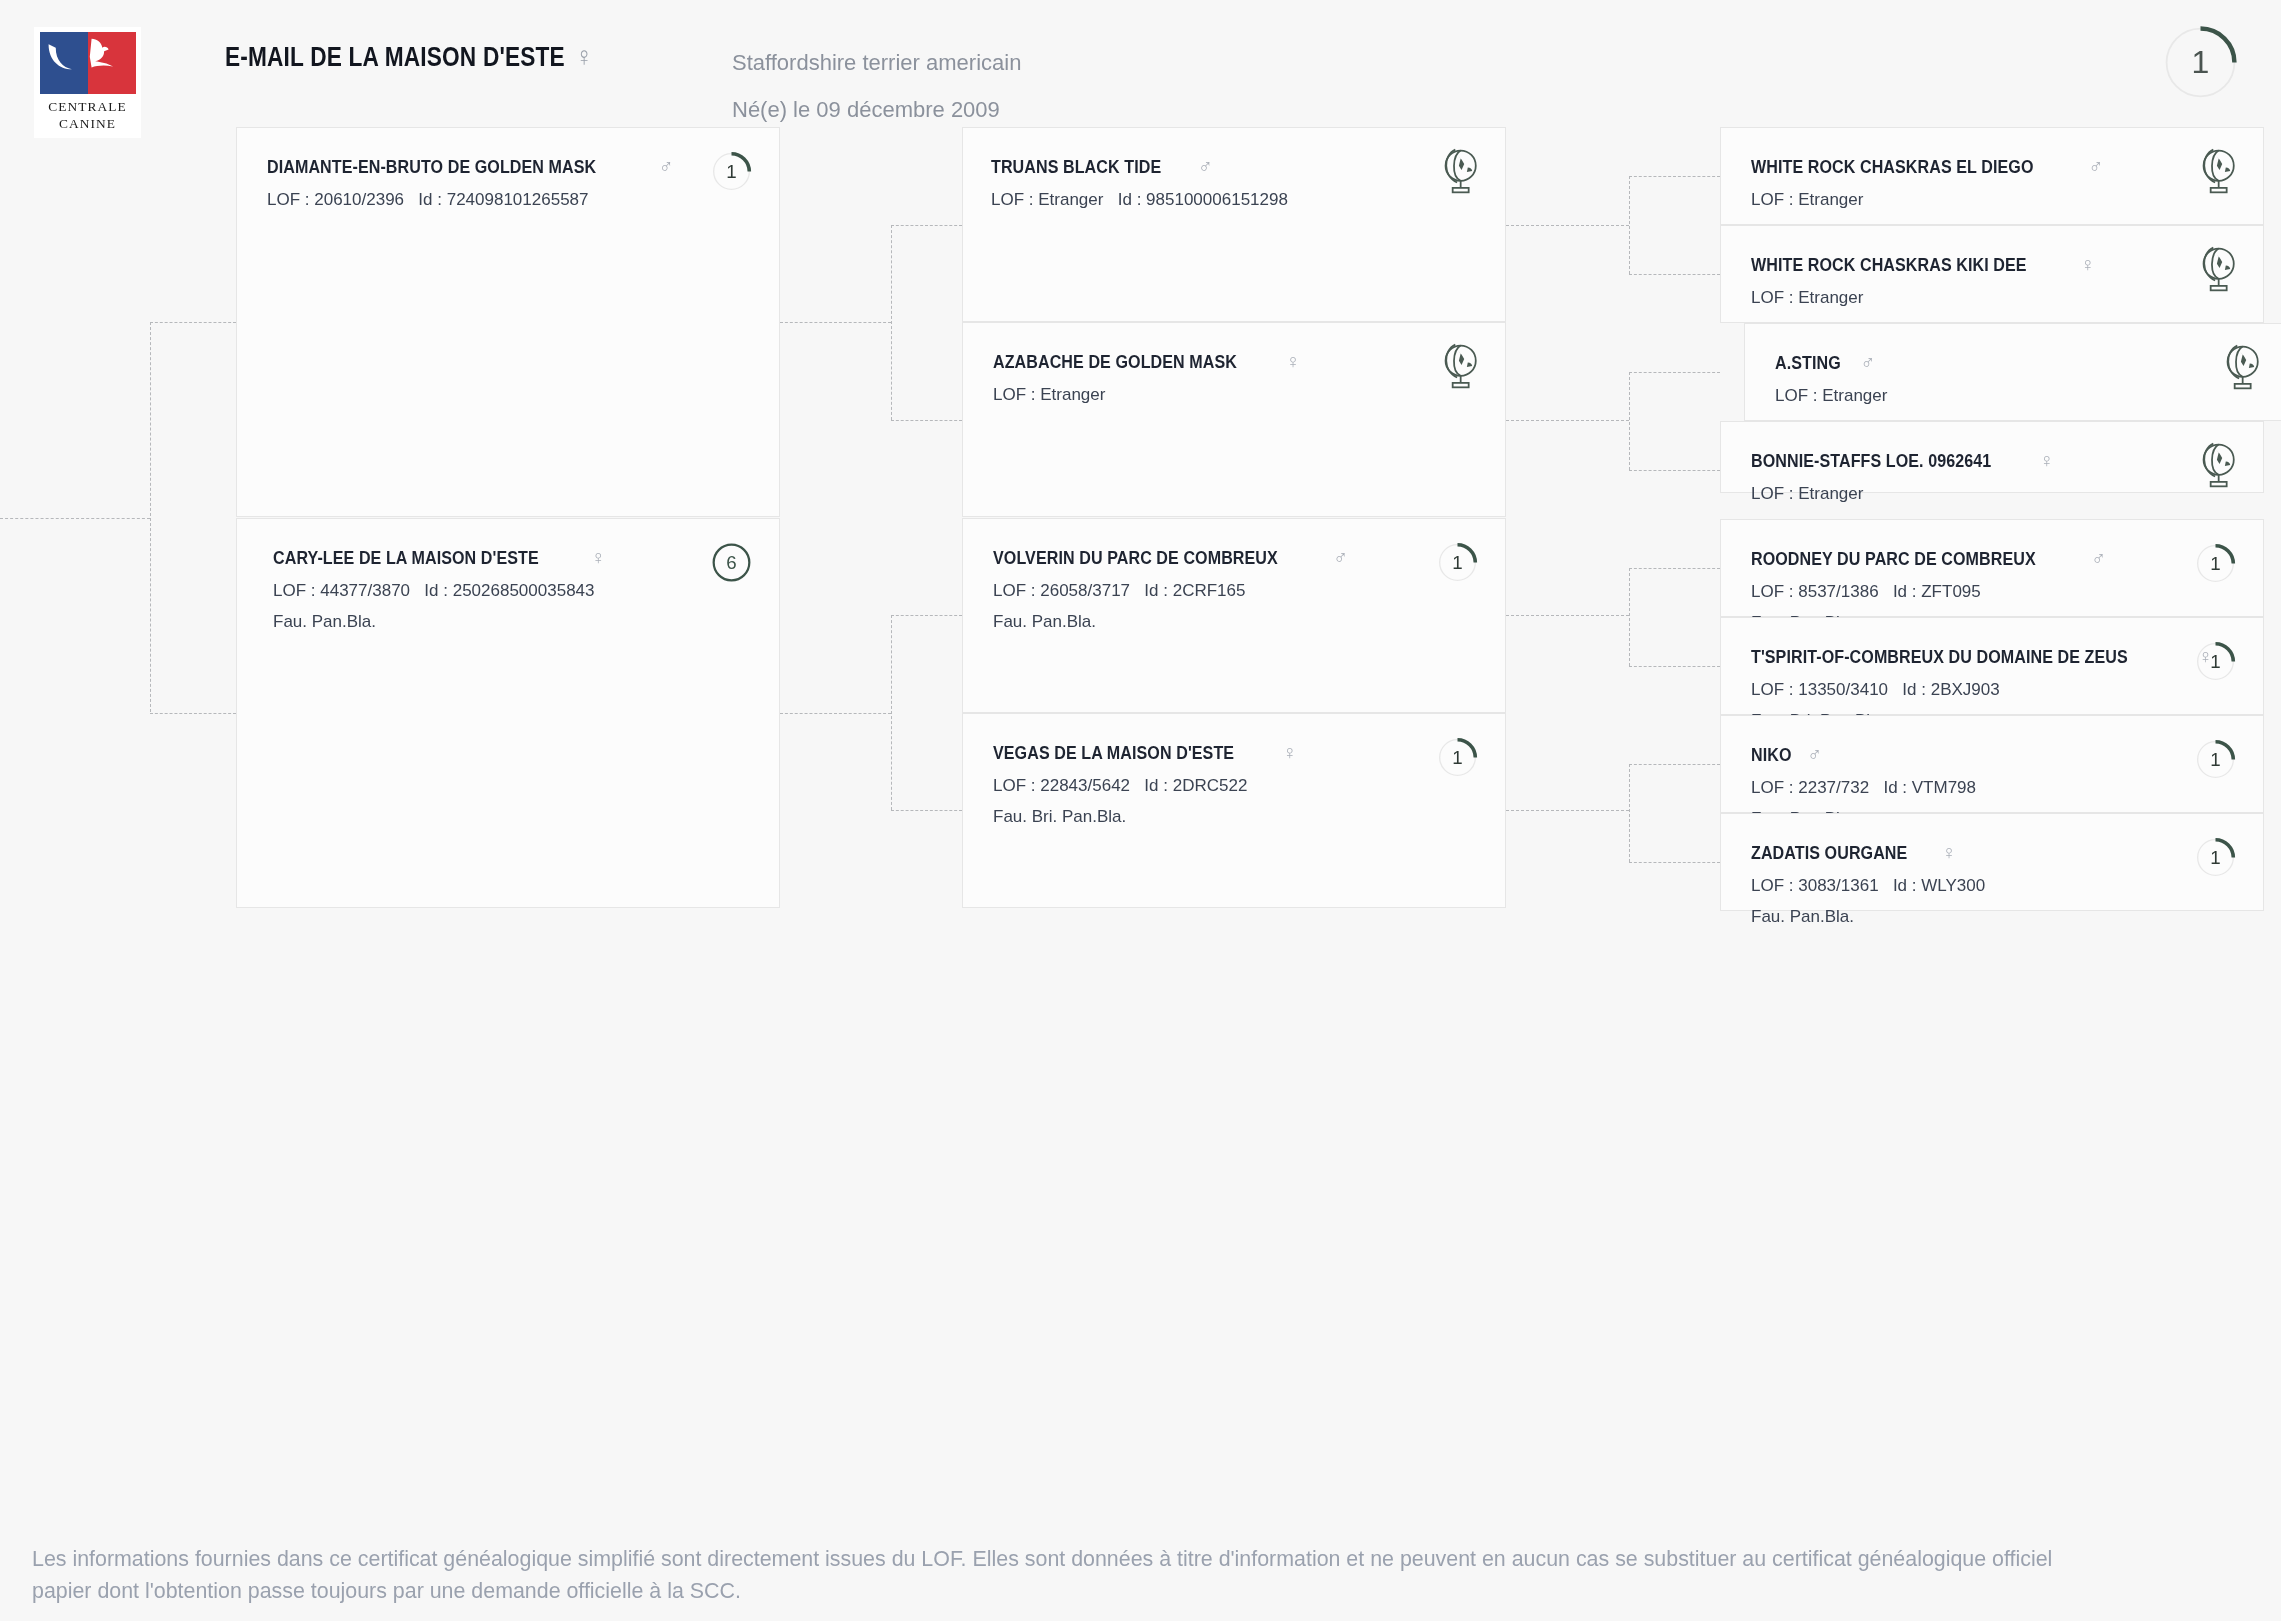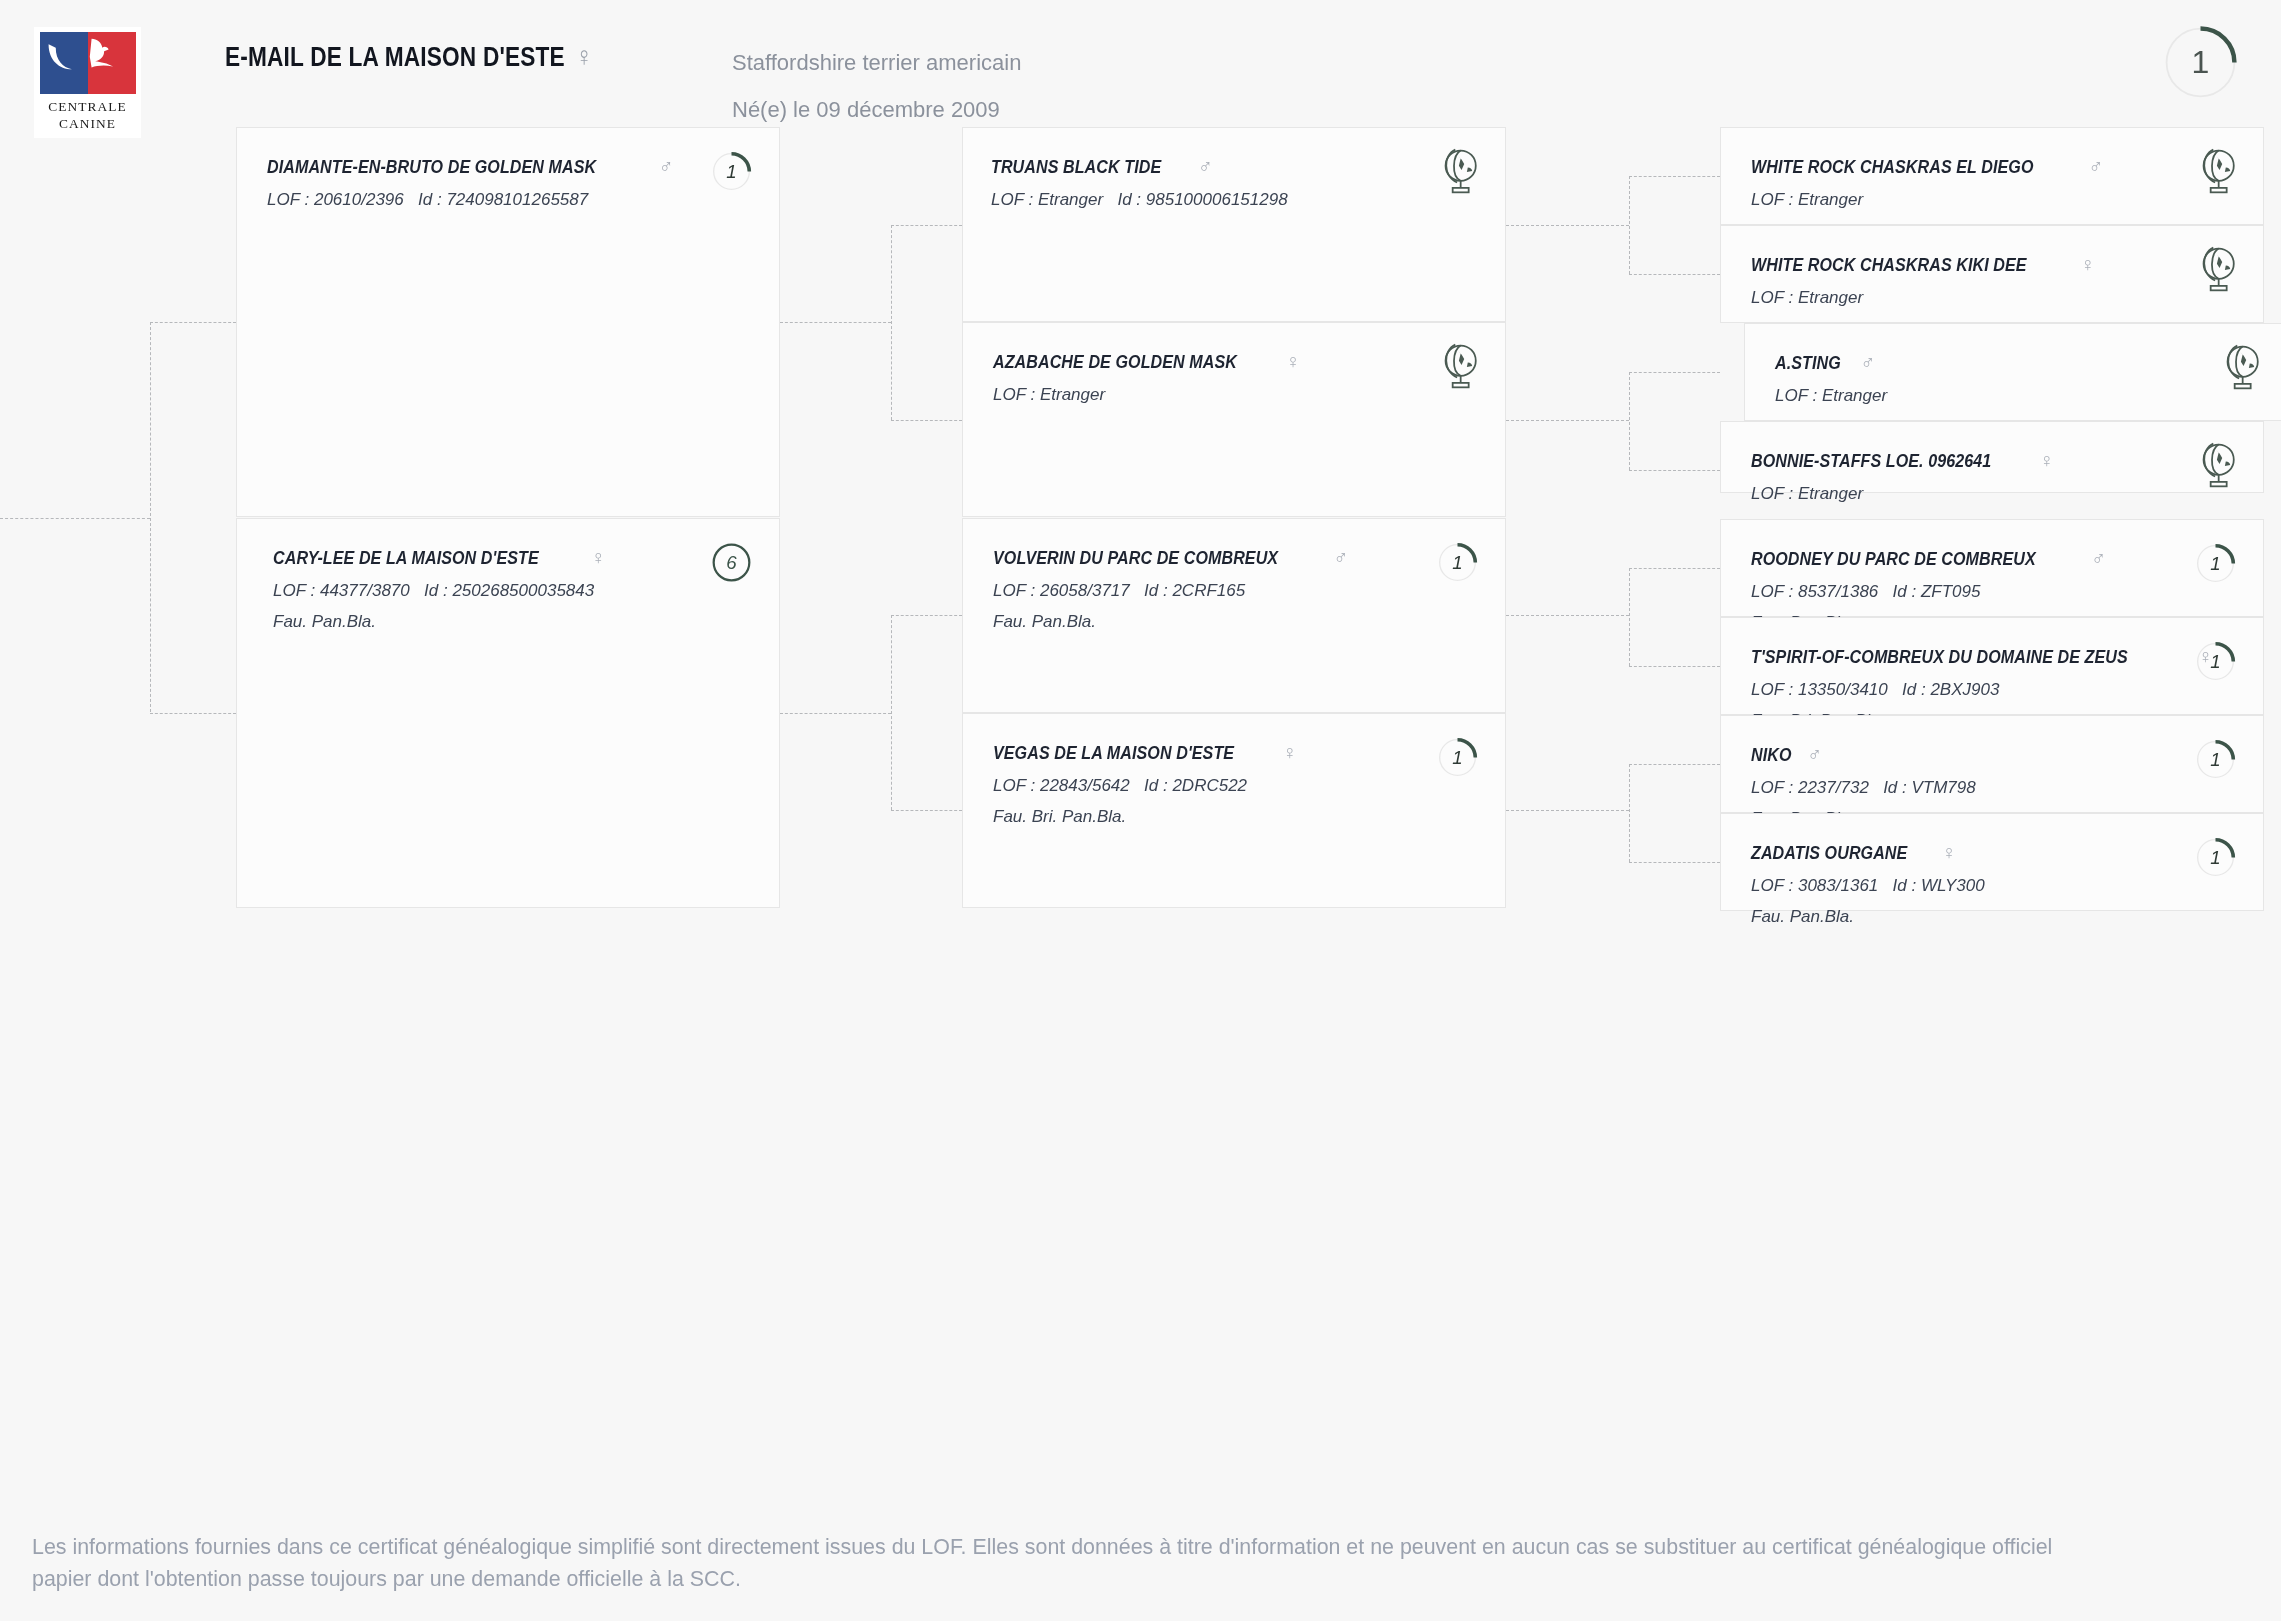--- a/index.html
+++ b/index.html
@@ -119,21 +119,20 @@
     left: 0; top: 178px;
     width: 2281px;
     height: 1337px;
   }
 
   .card {
     position: absolute;
     background: #fcfcfc;
     border: 0.9px solid #e6e6e6;
     padding: 27px 30px 0 30px;
-    font-style: italic;
   }
   .card .name-row {
     display: flex;
     align-items: baseline;
     white-space: nowrap;
   }
   .card .dog-name {
     font-size: 18.7px;
     font-weight: 700;
     color: #1e2431;
@@ -183,21 +182,21 @@
   }
   .conn.h { border-top-width: 1.8px; height: 0; }
   .conn.v { border-left-width: 1.8px; width: 0; }
 
   
   .footer {
     position: absolute;
     left: 0;
     bottom: 0;
     width: 2114px;
-    padding: 25px 32px 27px 32px;
+    padding: 25px 32px 15px 32px;
   }
   .footer p {
     font-size: 21.4px;
     line-height: 32px;
     color: #9aa1ae;
     max-width: 2219px;
   }
 </style>
 </head>
 <body>

